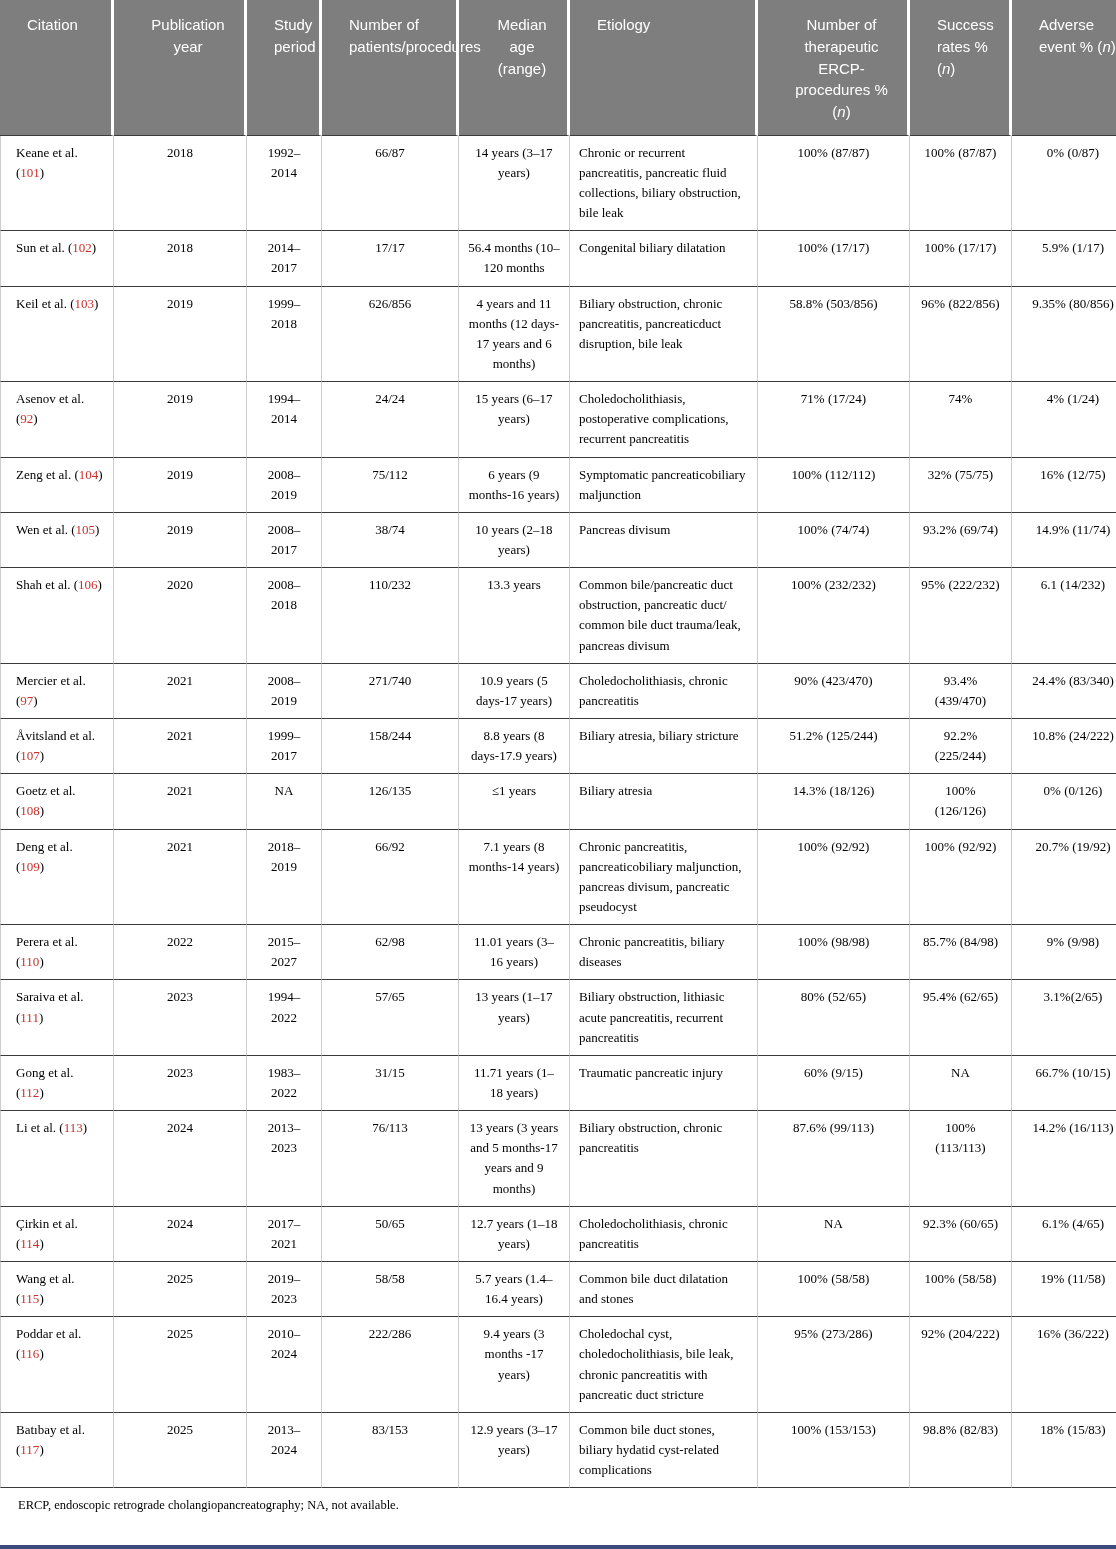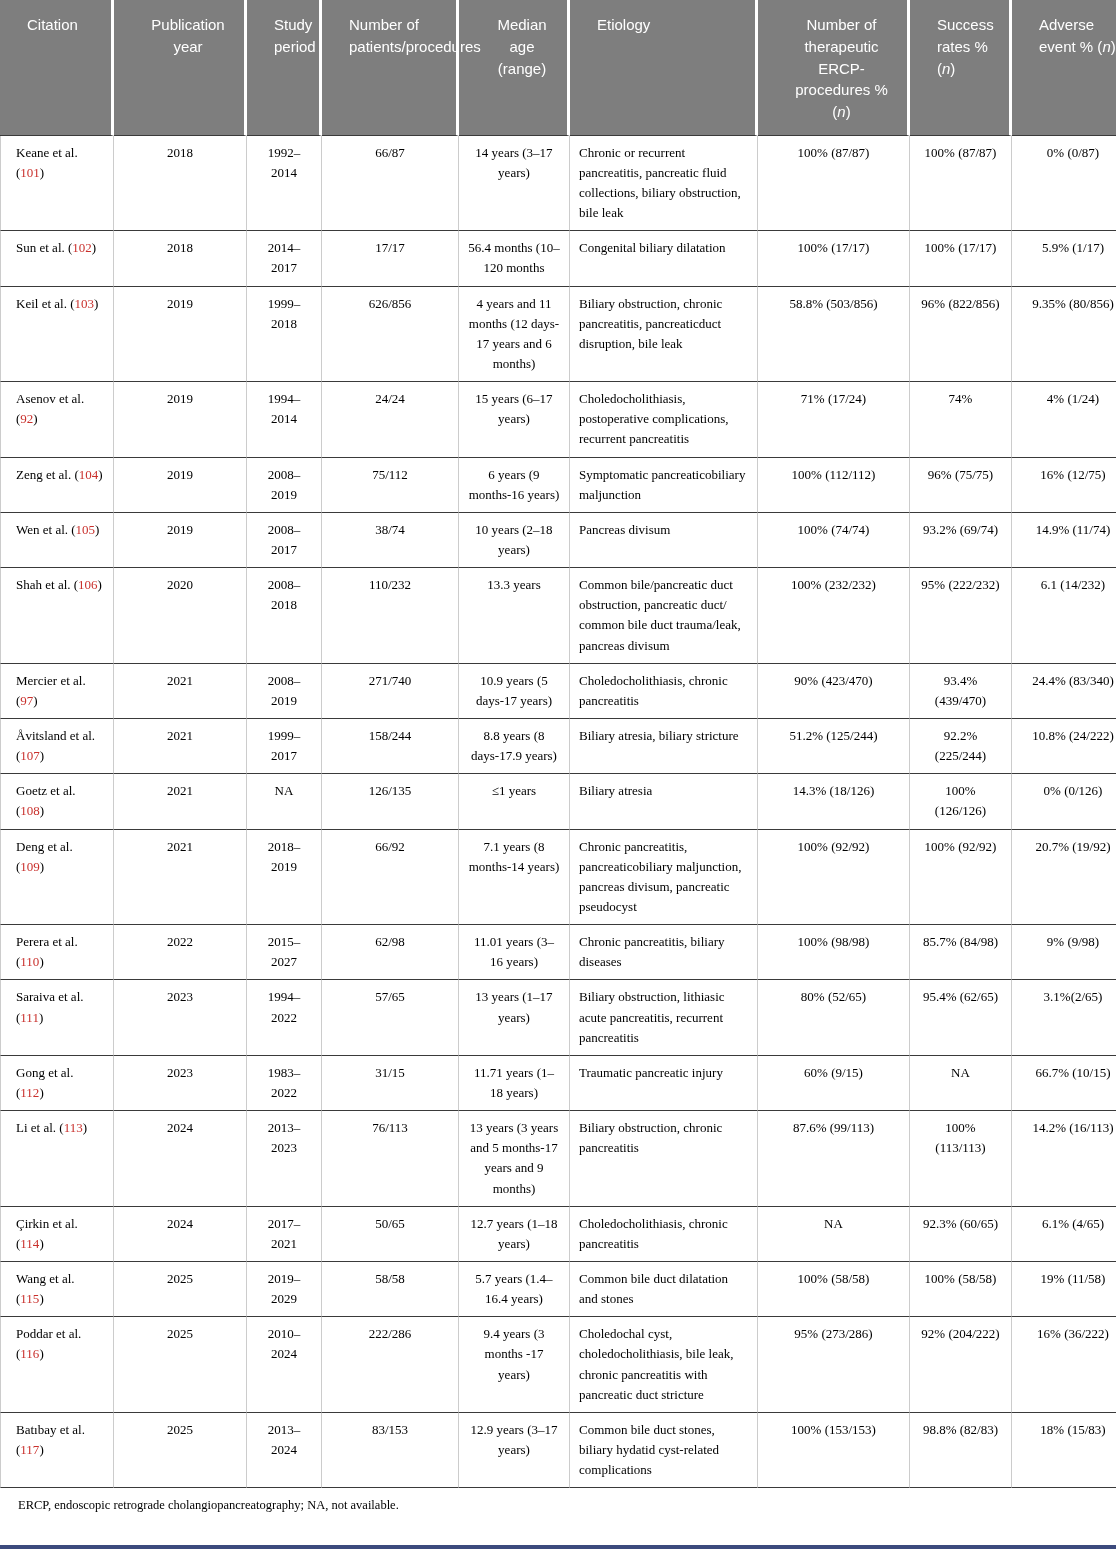--- a/index.html
+++ b/index.html
@@ -146,21 +146,21 @@
           <td>4% (1/24)</td>
         </tr>
         <tr>
           <td>Zeng et al. (<span class="ref">104</span>)</td>
           <td>2019</td>
           <td>2008–2019</td>
           <td>75/112</td>
           <td>6 years (9 months-16 years)</td>
           <td>Symptomatic pancreaticobiliary maljunction</td>
           <td>100% (112/112)</td>
-          <td>96% (75/75)</td>
+          <td>32% (75/75)</td>
           <td>16% (12/75)</td>
         </tr>
         <tr>
           <td>Wen et al. (<span class="ref">105</span>)</td>
           <td>2019</td>
           <td>2008–2017</td>
           <td>38/74</td>
           <td>10 years (2–18 years)</td>
           <td>Pancreas divisum</td>
           <td>100% (74/74)</td>
@@ -273,21 +273,21 @@
           <td>50/65</td>
           <td>12.7 years (1–18 years)</td>
           <td>Choledocholithiasis, chronic pancreatitis</td>
           <td>NA</td>
           <td>92.3% (60/65)</td>
           <td>6.1% (4/65)</td>
         </tr>
         <tr>
           <td>Wang et al. (<span class="ref">115</span>)</td>
           <td>2025</td>
-          <td>2019–2029</td>
+          <td>2019–2023</td>
           <td>58/58</td>
           <td>5.7 years (1.4–16.4 years)</td>
           <td>Common bile duct dilatation and stones</td>
           <td>100% (58/58)</td>
           <td>100% (58/58)</td>
           <td>19% (11/58)</td>
         </tr>
         <tr>
           <td>Poddar et al. (<span class="ref">116</span>)</td>
           <td>2025</td>

